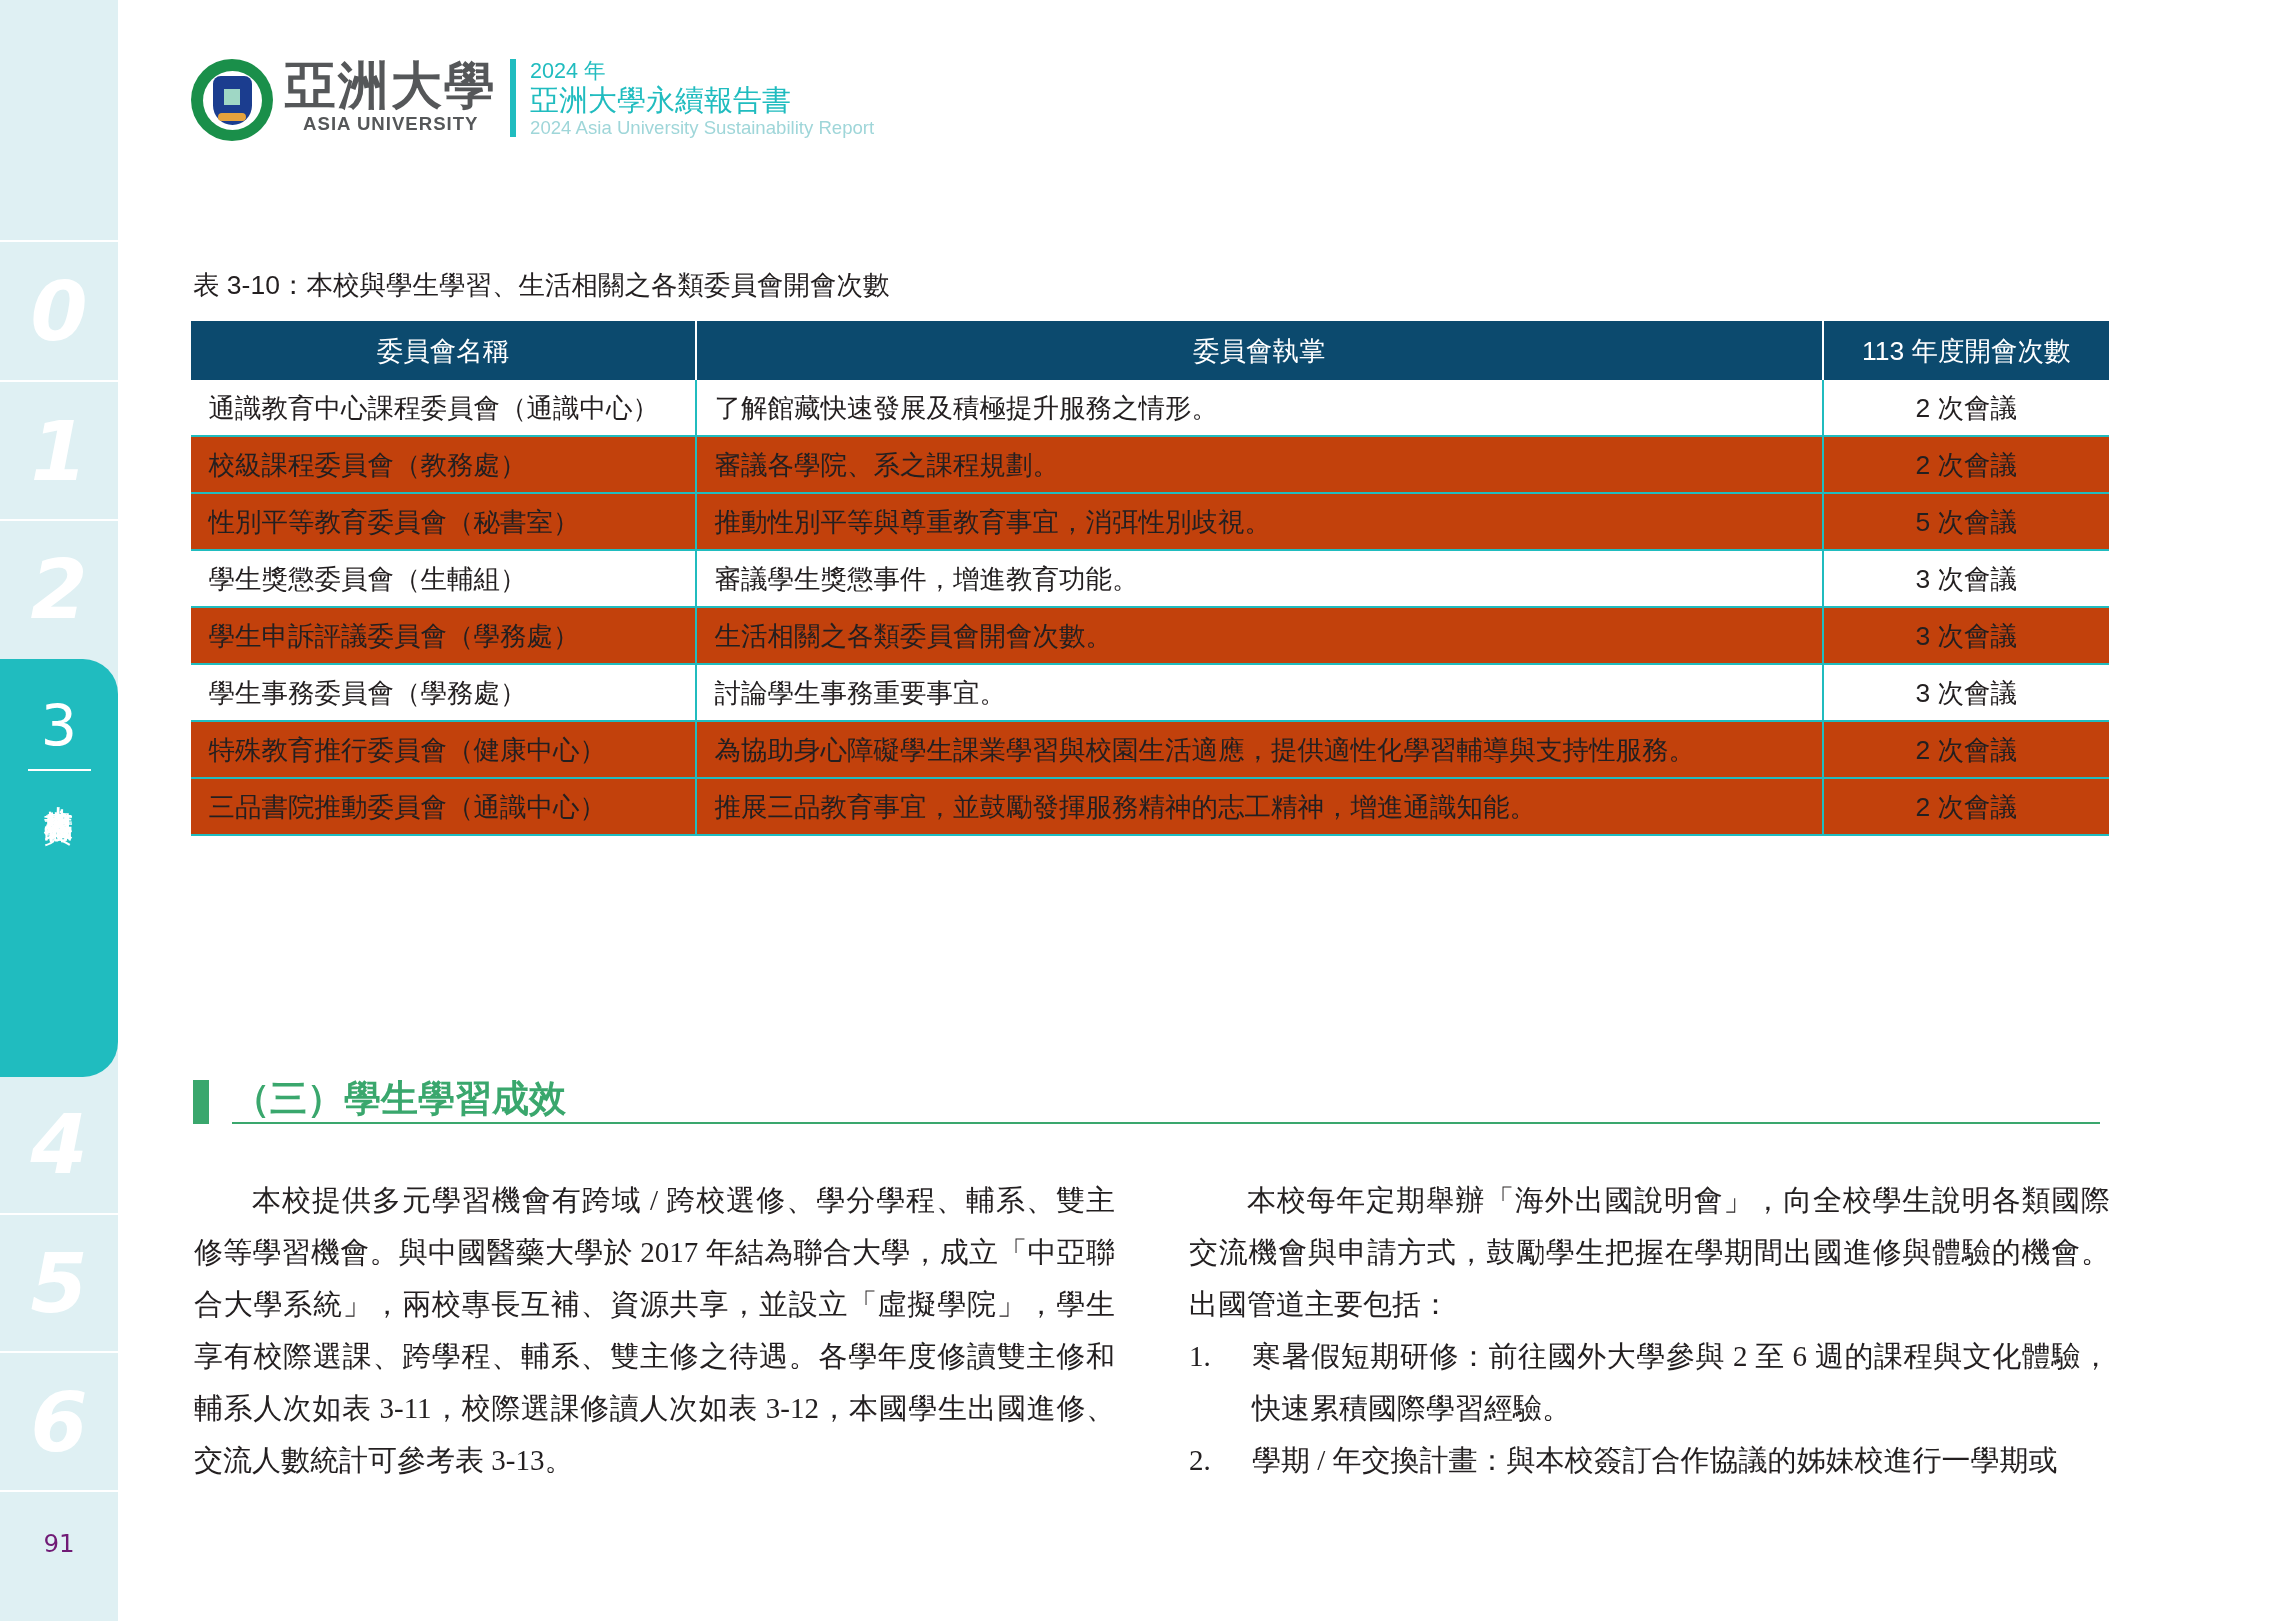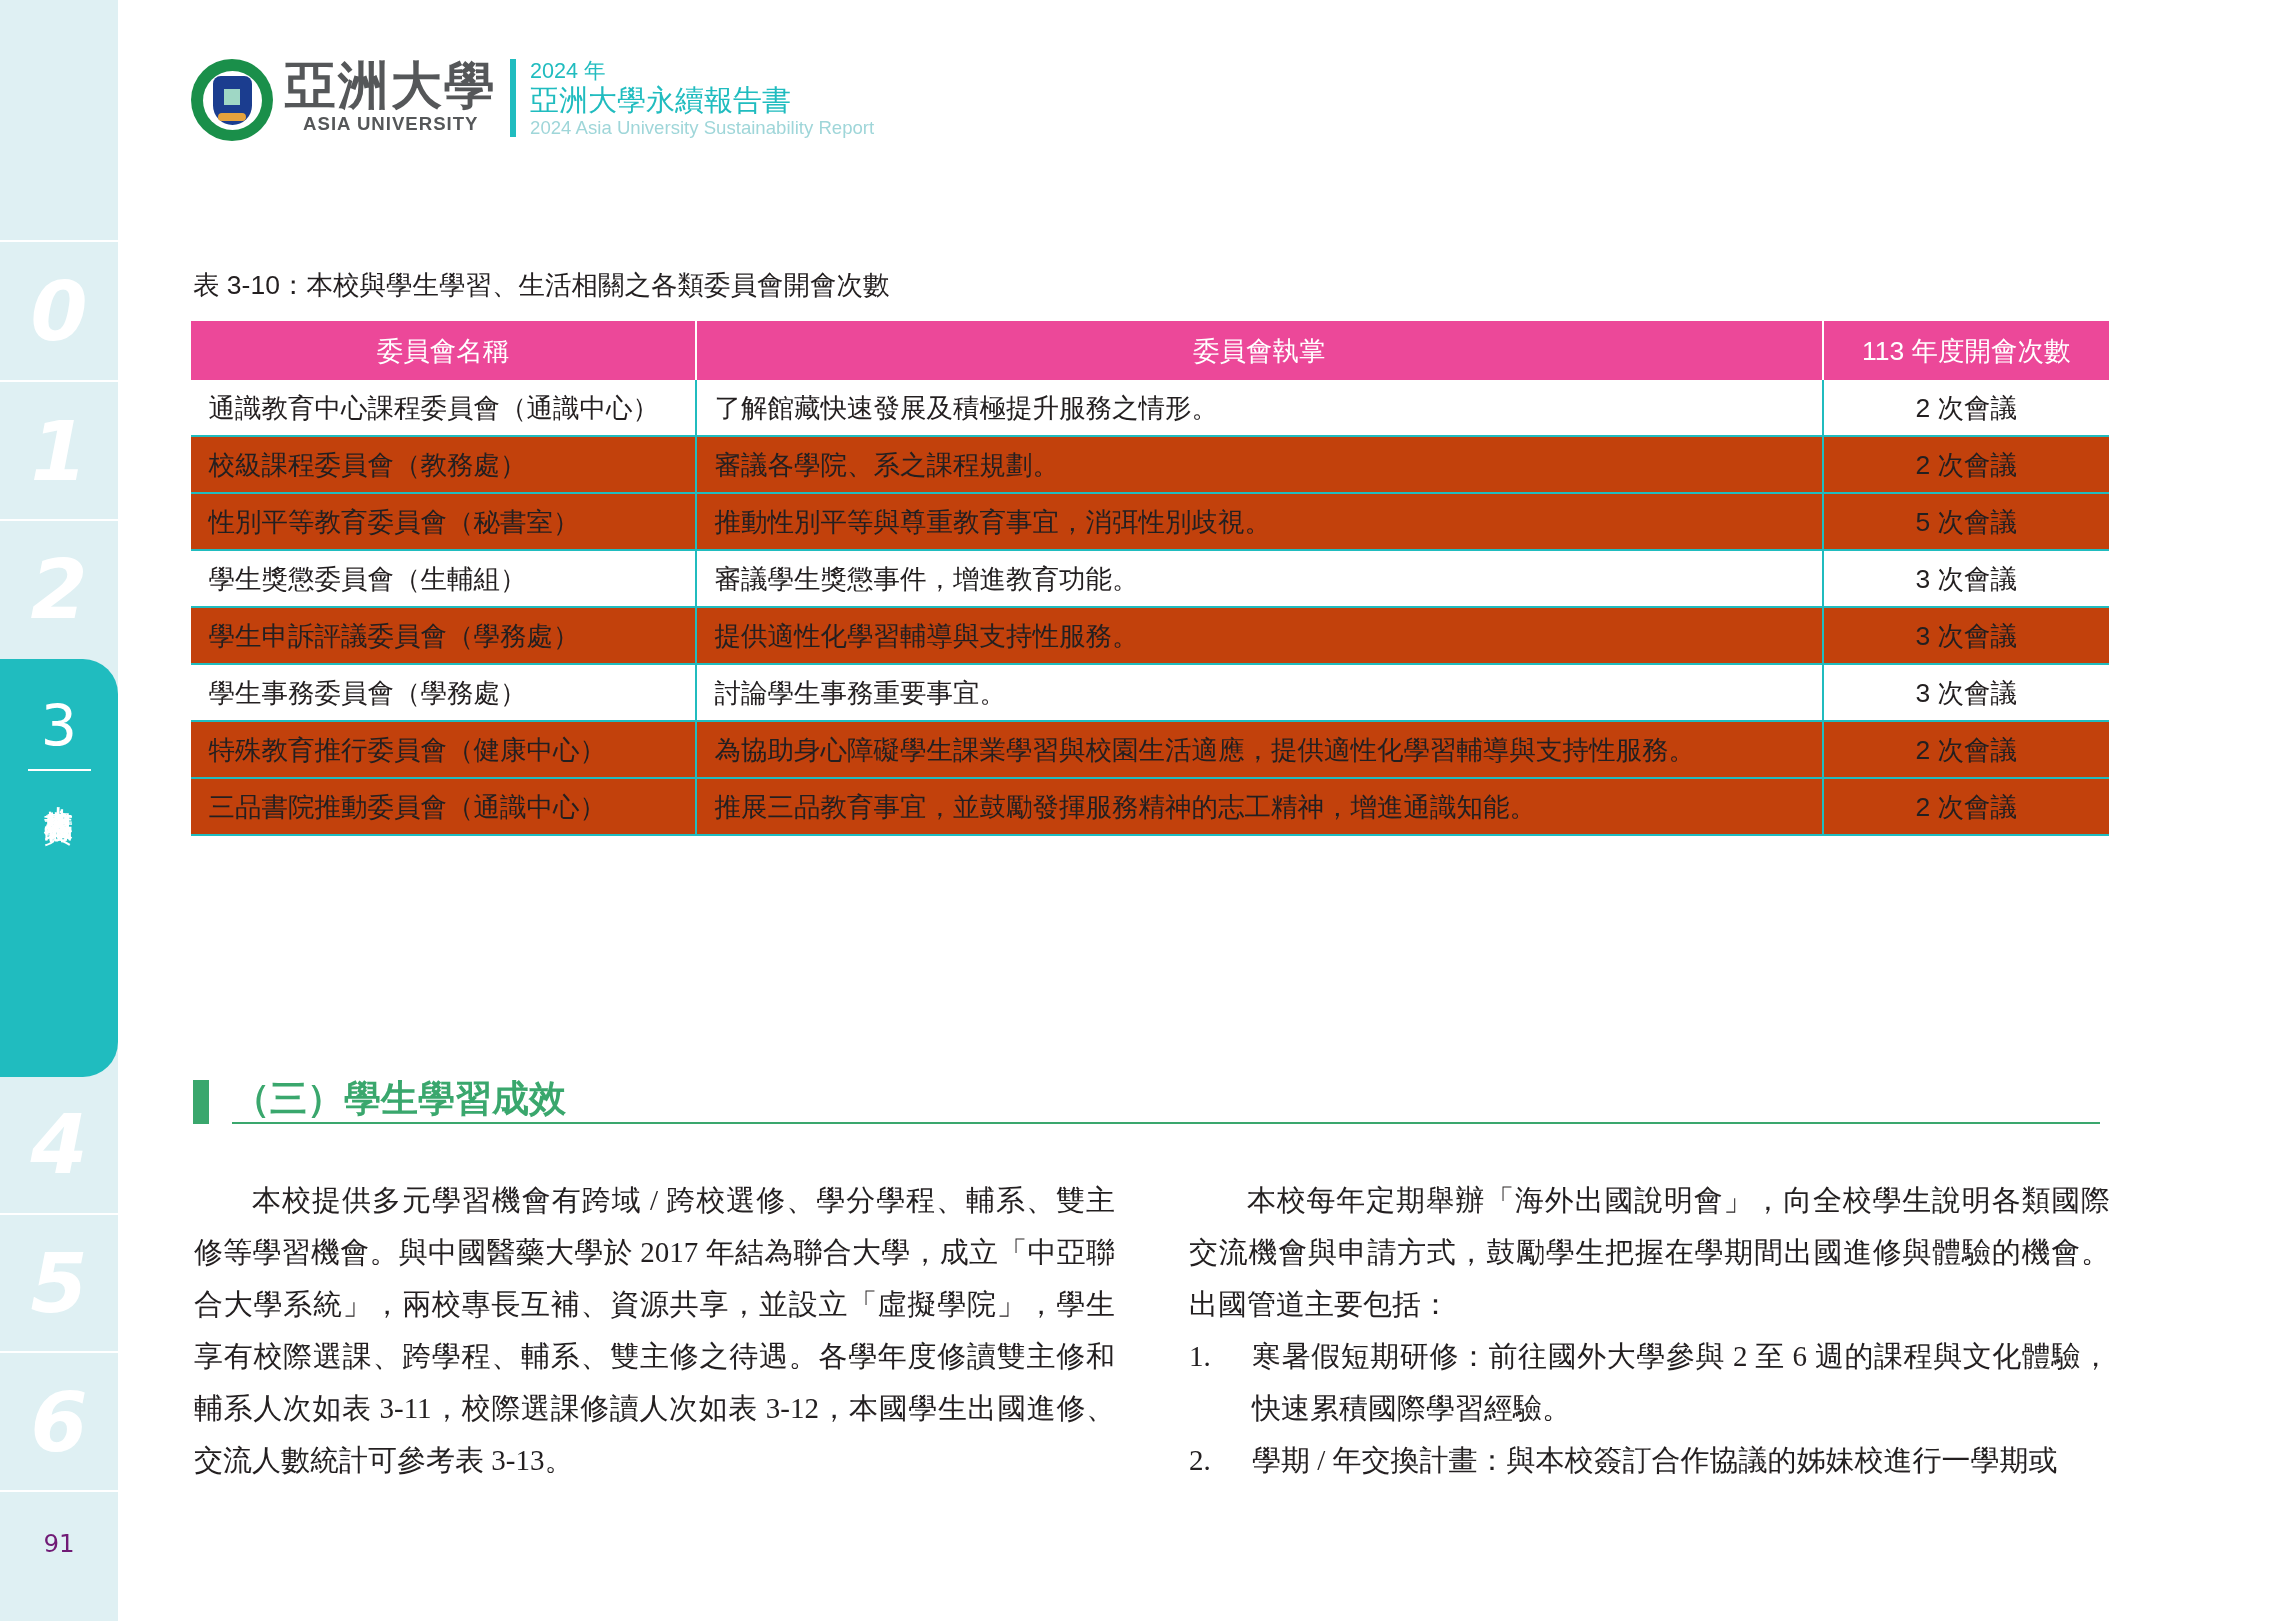--- a/index.html
+++ b/index.html
@@ -49,21 +49,21 @@
   .h-cn { font-size:29px; color:#20bcbf; font-family:"Liberation Sans",sans-serif; }
   .h-en { font-size:18.6px; color:#9fd6d9; font-family:"Liberation Sans",sans-serif; }
 
   
   .table-caption { position:absolute; left:193px; top:267px; font-size:26.5px; color:#231f20; font-family:"Liberation Sans",sans-serif; }
   table.committee {
     position:absolute; left:191px; top:321px; width:1918px; border-collapse:collapse;
     font-family:"Liberation Sans",sans-serif; font-size:26.5px;
   }
   table.committee th {
-    background:#ec4899; color:#ffffff; font-weight:normal; height:59px; text-align:center;
+    background:#0c4a6e; color:#ffffff; font-weight:normal; height:59px; text-align:center;
     border-left:2px solid #ffffff; padding:0;
   }
   table.committee th:first-child { border-left:none; }
   table.committee td {
     height:55px; padding:0 0 0 17.6px; border-bottom:2.9px solid #20bcbf; border-left:2px solid #20bcbf;
     color:#231f20;
   }
   table.committee td:first-child { border-left:none; }
   table.committee td.count { text-align:center; padding:0; }
   table.committee tr.alt td { background:#c2410c; }
@@ -163,21 +163,21 @@
       <td>推動性別平等與尊重教育事宜，消弭性別歧視。</td>
       <td class="count">5 次會議</td>
     </tr>
     <tr>
       <td>學生獎懲委員會（生輔組）</td>
       <td>審議學生獎懲事件，增進教育功能。</td>
       <td class="count">3 次會議</td>
     </tr>
     <tr class="alt">
       <td>學生申訴評議委員會（學務處）</td>
-      <td>提供適性化學習輔導與支持性服務。</td>
+      <td>生活相關之各類委員會開會次數。</td>
       <td class="count">3 次會議</td>
     </tr>
     <tr>
       <td>學生事務委員會（學務處）</td>
       <td>討論學生事務重要事宜。</td>
       <td class="count">3 次會議</td>
     </tr>
     <tr class="alt">
       <td>特殊教育推行委員會（健康中心）</td>
       <td>為協助身心障礙學生課業學習與校園生活適應，提供適性化學習輔導與支持性服務。</td>

